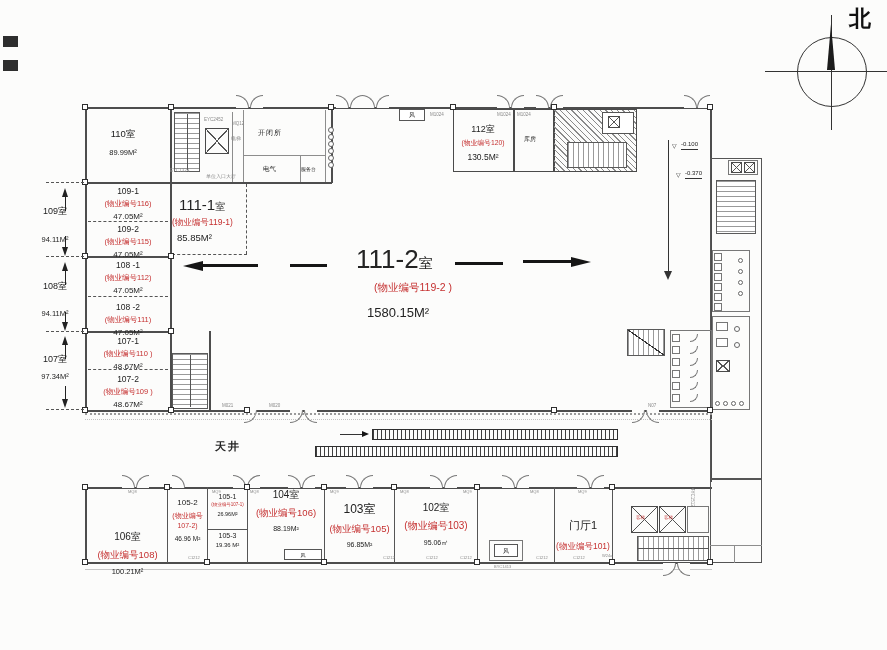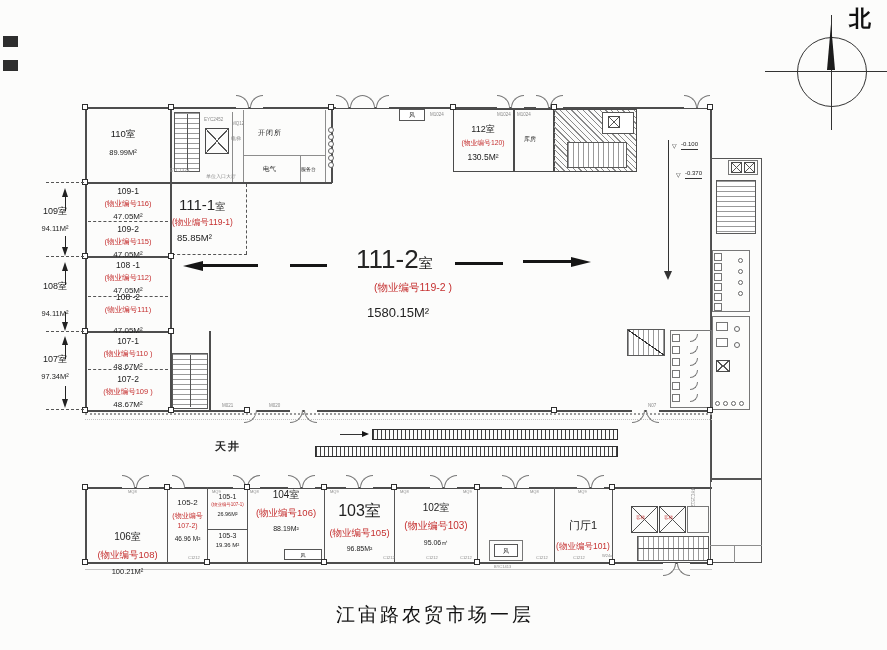--- a/index.html
+++ b/index.html
@@ -148,23 +148,23 @@
   <div class="lbl" style="left:88px;top:224px;width:80px">
     <div style="font-size:8.5px;margin-bottom:3px">109-2</div>
     <div class="red" style="font-size:7.5px;margin-bottom:3px">(物业编号115)</div>
     <div style="font-size:8px">47.05M²</div>
   </div>
   <div class="lbl" style="left:88px;top:260px;width:80px">
     <div style="font-size:8.5px;margin-bottom:3px">108 -1</div>
     <div class="red" style="font-size:7.5px;margin-bottom:3px">(物业编号112)</div>
     <div style="font-size:8px">47.05M²</div>
   </div>
-  <div class="lbl" style="left:88px;top:292px;width:80px">
+  <div class="lbl" style="left:88px;top:302px;width:80px">
     <div style="font-size:8.5px;margin-bottom:3px">108 -2</div>
-    <div class="red" style="font-size:7.5px;margin-bottom:11px">(物业编号111)</div>
+    <div class="red" style="font-size:7.5px;margin-bottom:3px">(物业编号111)</div>
     <div style="font-size:8px">47.05M²</div>
   </div>
   <div class="lbl" style="left:88px;top:336px;width:80px">
     <div style="font-size:8.5px;margin-bottom:3px">107-1</div>
     <div class="red" style="font-size:7.5px;margin-bottom:3px">(物业编号110 )</div>
     <div style="font-size:8px">48.67M²</div>
   </div>
   <div class="lbl" style="left:88px;top:374px;width:80px">
     <div style="font-size:8.5px;margin-bottom:3px">107-2</div>
     <div class="red" style="font-size:7.5px;margin-bottom:3px">(物业编号109 )</div>
@@ -296,21 +296,21 @@
   <div class="lbl" style="left:208px;top:532px;width:39px">
     <div style="font-size:7px;margin-bottom:3px">105-3</div>
     <div style="font-size:6px">19.36 M²</div>
   </div>
   <div class="lbl" style="left:248px;top:488px;width:76px">
     <div style="font-size:10px;margin-bottom:5px">104室</div>
     <div class="red" style="font-size:9.5px;margin-bottom:5px">(物业编号106)</div>
     <div style="font-size:7px">88.19M²</div>
   </div>
   <div class="lbl" style="left:325px;top:501px;width:69px">
-    <div style="font-size:16px;margin-bottom:5px">103室</div>
+    <div style="font-size:12px;margin-bottom:5px">103室</div>
     <div class="red" style="font-size:9.5px;margin-bottom:5px">(物业编号105)</div>
     <div style="font-size:7px">96.85M²</div>
   </div>
   <div class="lbl" style="left:395px;top:501px;width:82px">
     <div style="font-size:10px;">102室</div>
     <div class="red" style="font-size:10px;margin-bottom:5px">(物业编号103)</div>
     <div style="font-size:7px">95.06㎡</div>
   </div>
   <div class="lbl" style="left:551px;top:518px;width:64px">
     <div style="font-size:11px;margin-bottom:8px">门厅1</div>
@@ -383,21 +383,21 @@
   <div class="col" style="left:609px;top:559px"></div>
   <div class="col" style="left:707px;top:559px"></div>
 
   <div class="dh" style="left:46px;top:182px;width:38px"></div>
   <div class="dh" style="left:46px;top:256px;width:38px"></div>
   <div class="dh" style="left:46px;top:331px;width:38px"></div>
   <div class="dh" style="left:46px;top:409px;width:38px"></div>
   <div class="dimU" style="left:62px;top:188px"></div>
   <div class="dl" style="left:65px;top:197px;height:14px"></div>
   <div class="lbl" style="left:30px;top:205px;width:50px">
-    <div style="font-size:9px;margin-bottom:6px">109室</div>
+    <div style="font-size:9px;margin-bottom:17px">109室</div>
     <div style="font-size:7.5px">94.11M²</div>
   </div>
   <div class="dl" style="left:65px;top:236px;height:14px"></div>
   <div class="dimD" style="left:62px;top:247px"></div>
   <div class="dimU" style="left:62px;top:262px"></div>
   <div class="dl" style="left:65px;top:271px;height:14px"></div>
   <div class="lbl" style="left:30px;top:280px;width:50px">
     <div style="font-size:9px;margin-bottom:16px">108室</div>
     <div style="font-size:7.5px">94.11M²</div>
   </div>
@@ -405,15 +405,14 @@
   <div class="dimD" style="left:62px;top:322px"></div>
   <div class="dimU" style="left:62px;top:336px"></div>
   <div class="dl" style="left:65px;top:345px;height:14px"></div>
   <div class="lbl" style="left:30px;top:353px;width:50px">
     <div style="font-size:9px;margin-bottom:6px">107室</div>
     <div style="font-size:7.5px">97.34M²</div>
   </div>
   <div class="dl" style="left:65px;top:386px;height:14px"></div>
   <div class="dimD" style="left:62px;top:399px"></div>
 
-  <div class="t tc" style="left:85px;top:604px;width:700px;font-size:19px;letter-spacing:3px;color:#111">江宙路农贸市场一层</div>
 
 </div>
 
 </body></html>

